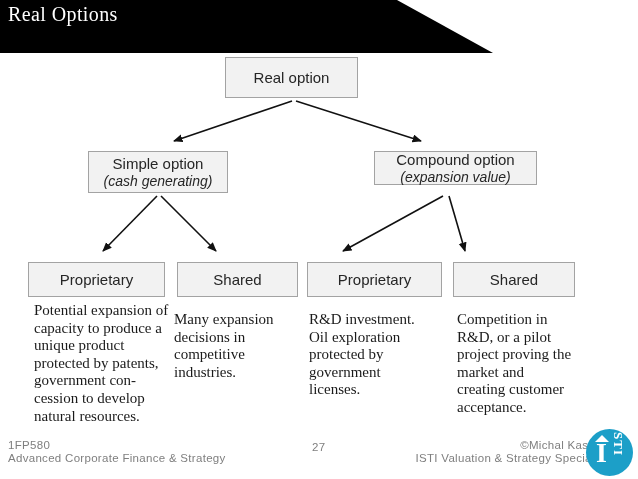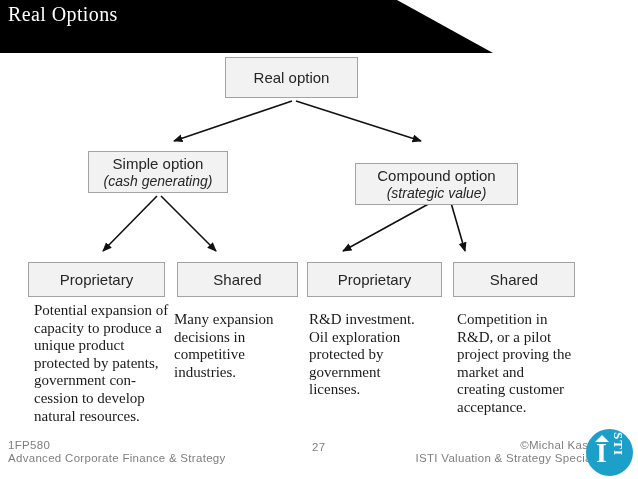--- a/index.html
+++ b/index.html
@@ -21,21 +21,21 @@
   
   .nbox{
     position:absolute;background:#f2f2f2;border:1px solid #a3a3a3;
     display:flex;flex-direction:column;align-items:center;justify-content:center;
     color:#262626;box-sizing:border-box;text-align:center;
   }
   .nbox .lbl{font-size:15px;line-height:18px;}
   .nbox .sub{font-size:14px;line-height:17px;font-style:italic;}
   #box-root{left:225px;top:57px;width:133px;height:41px;}
   #box-simple{left:88px;top:151px;width:140px;height:42px;}
-  #box-compound{left:355px;top:151px;width:163px;height:42px;margin-top:12px;}
+  #box-compound{left:374px;top:151px;width:163px;height:34px;}
   #box-p1{left:28px;top:262px;width:137px;height:35px;}
   #box-s1{left:177px;top:262px;width:121px;height:35px;}
   #box-p2{left:307px;top:262px;width:135px;height:35px;}
   #box-s2{left:453px;top:262px;width:122px;height:35px;}
   
   .desc{
     position:absolute;font-family:"Liberation Serif",serif;font-size:15px;
     line-height:17.6px;color:#1a1a1a;white-space:pre-line;
   }
   #desc1{left:34px;top:302px;width:148px;}
@@ -99,21 +99,21 @@
     <div class="lbl">Real option</div>
   </div>
 
   <div id="box-simple" class="nbox">
     <div class="lbl">Simple option</div>
     <div class="sub">(cash generating)</div>
   </div>
 
   <div id="box-compound" class="nbox">
     <div class="lbl">Compound option</div>
-    <div class="sub">(strategic value)</div>
+    <div class="sub">(expansion value)</div>
   </div>
 
   <div id="box-p1" class="nbox">
     <div class="lbl">Proprietary</div>
   </div>
   <div id="box-s1" class="nbox">
     <div class="lbl">Shared</div>
   </div>
   <div id="box-p2" class="nbox">
     <div class="lbl">Proprietary</div>

